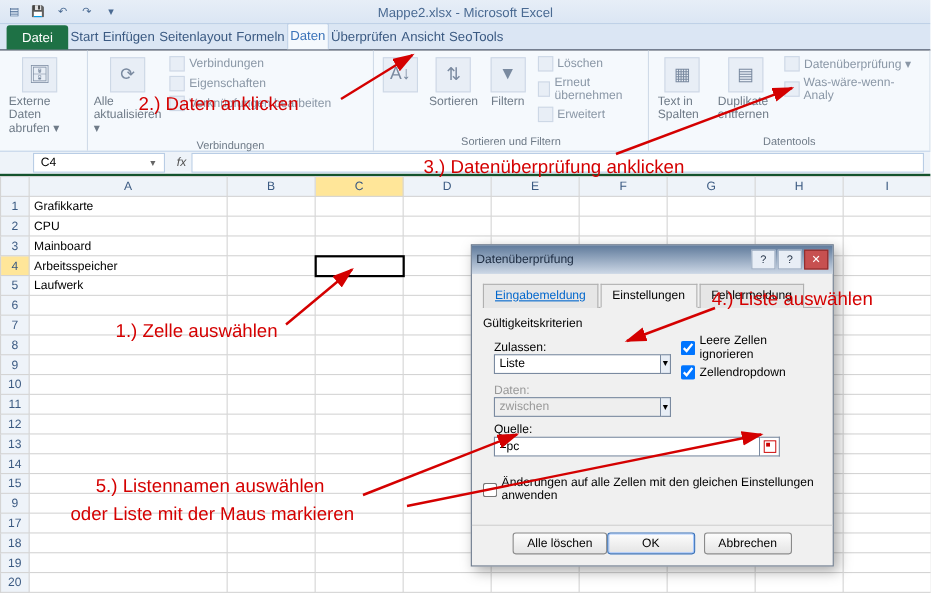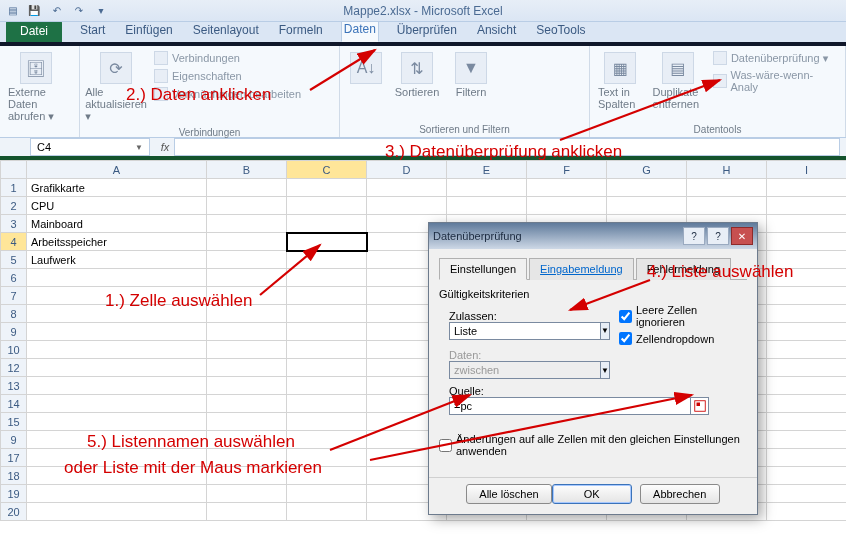--- a/index.html
+++ b/index.html
@@ -5,38 +5,38 @@
   * { box-sizing: border-box; margin: 0; padding: 0; font-family: "Segoe UI", Tahoma, sans-serif; }
   body { width: 846px; height: 557px; background: #fff; overflow: hidden; position: relative; font-size: 11px; }
 
   
   .titlebar { height: 22px; background: linear-gradient(#e7eef7,#dbe6f4); display:flex; align-items:center; border-bottom:1px solid #b9cde5; position:relative;}
   .titlebar .qat { display:flex; gap:4px; padding-left:4px; align-items:center;}
   .titlebar .qat .qbtn { width:18px; height:18px; display:flex; align-items:center; justify-content:center; font-size:10px; color:#4a6a92;}
   .titlebar .title { position:absolute; left:50%; transform:translateX(-50%); font-size:12px; color:#4a6a92; }
 
   
-  .ribbon-tabs { height:24px; background:#dbe6f4; display:flex; align-items:flex-end; padding-left:6px; gap:16px; border-bottom:4px solid #0f172a;}
+  .ribbon-tabs { height:24px; background:#dbe6f4; display:flex; align-items:flex-end; padding-left:6px; gap:0; border-bottom:1px solid #0f172a;}
   .ribbon-tabs .tab { padding:4px 2px 5px; font-size:12px; color:#3b5a82; cursor:pointer; }
   .ribbon-tabs .tab.file { background:#1e7145; color:#fff; border-radius:3px 3px 0 0; padding:4px 14px;}
   .ribbon-tabs .tab.active { background:#f5f9fd; border:1px solid #b9cde5; border-bottom:1px solid #f5f9fd; border-radius:3px 3px 0 0; color:#3b73b9;}
 
   
   .ribbon { height:92px; background:#f5f9fd; border-bottom:1px solid #b9cde5; display:flex; font-size:11px; color:#6f7b88;}
   .rgroup { border-right:1px solid #d0dbe8; display:flex; flex-direction:column; justify-content:space-between; padding:4px 6px 2px; }
   .rgroup .body { display:flex; gap:6px; align-items:flex-start; flex:1;}
   .rgroup .glabel { text-align:center; font-size:10px; color:#6f7b88; padding-top:2px;}
   .bigbtn { display:flex; flex-direction:column; align-items:center; gap:2px; width:60px; padding:2px;}
   .bigbtn .ico { width:32px; height:32px; background:#e8eef6; border:1px solid #cdd8e6; display:flex; align-items:center; justify-content:center; font-size:16px; color:#7a8aa0;}
   .smallbtn { display:flex; align-items:center; gap:4px; padding:1px 2px; color:#8a97a6; font-size:11px;}
   .smallbtn .sic { width:14px; height:14px; background:#e8eef6; border:1px solid #cdd8e6; display:inline-block;}
   .col { display:flex; flex-direction:column; gap:2px;}
 
   
-  .formula-row { height:22px; border-bottom:4px solid #14532d; display:flex; align-items:center; background:#eef3f9;}
+  .formula-row { height:22px; border-bottom:2px solid #14532d; display:flex; align-items:center; background:#eef3f9;}
   .namebox { width:120px; border:1px solid #b9cde5; background:#fff; margin:0 6px 0 30px; padding:2px 6px; font-size:11px; display:flex; justify-content:space-between; align-items:center;}
   .namebox .dd { font-size:8px; color:#666;}
   .fxicon { width:18px; text-align:center; font-style:italic; color:#555;}
   .formulabar { flex:1; border:1px solid #b9cde5; background:#fff; height:18px; margin-right:6px;}
 
   
   .sheet { position:absolute; top:160px; left:0; right:0; bottom:0; background:#fff;}
   .sheet table { border-collapse:collapse; width:100%; table-layout:fixed;}
   .sheet th, .sheet td { border:1px solid #d4d4d4; height:18px; font-size:11px; padding:0 4px; text-align:left; color:#000; background:#fff;}
   .sheet th { background:#eef3f9; color:#3b5a82; font-weight:normal; text-align:center;}
@@ -147,20 +147,34 @@
           <div class="ico">A↓</div>
         </div>
       <div class="bigbtn" style="width:50px">
           <div class="ico">⇅</div>
           <span>Sortieren</span>
         </div>
       <div class="bigbtn" style="width:46px">
           <div class="ico">▼</div>
           <span>Filtern</span>
         </div>
+      <div class="col">
+        <div class="smallbtn">
+            <span class="sic"></span>
+            <span>Löschen</span>
+          </div>
+        <div class="smallbtn">
+            <span class="sic"></span>
+            <span>Erneut übernehmen</span>
+          </div>
+        <div class="smallbtn">
+            <span class="sic"></span>
+            <span>Erweitert</span>
+          </div>
+      </div>
     </div>
     <div class="glabel">Sortieren und Filtern</div>
   </div>
   <div class="rgroup" style="flex:1">
     <div class="body">
       <div class="bigbtn" style="width:50px">
           <div class="ico">▦</div>
           <span>Text in Spalten</span>
         </div>
       <div class="bigbtn" style="width:56px">
@@ -332,20 +346,32 @@
           <td></td>
           <td></td>
           <td></td>
           <td></td>
           <td></td>
           <td></td>
           <td></td>
           <td></td>
         </tr>
   <tr>
+          <th class="rowhdr">11</th>
+          <td></td>
+          <td></td>
+          <td></td>
+          <td></td>
+          <td></td>
+          <td></td>
+          <td></td>
+          <td></td>
+          <td></td>
+        </tr>
+  <tr>
           <th class="rowhdr">12</th>
           <td></td>
           <td></td>
           <td></td>
           <td></td>
           <td></td>
           <td></td>
           <td></td>
           <td></td>
           <td></td>
@@ -454,22 +480,22 @@
   <div class="dlg-title">
     <span>Datenüberprüfung</span>
     <div class="tbtns">
       <div class="tbtn">?</div>
       <div class="tbtn">?</div>
       <div class="tbtn close">✕</div>
     </div>
   </div>
   <div class="dlg-body">
     <div class="dlg-tabs">
+      <div class="dtab link">Eingabemeldung</div>
       <div class="dtab active">Einstellungen</div>
-      <div class="dtab link">Eingabemeldung</div>
       <div class="dtab">Fehlermeldung</div>
     </div>
     <div class="fieldset-label">Gültigkeitskriterien</div>
     <div class="formgrid">
       <div>
         <label>Zulassen:</label>
         <div class="combo">
           <input value="Liste" style="">
           <div class="cbtn">▼</div>
         </div>

